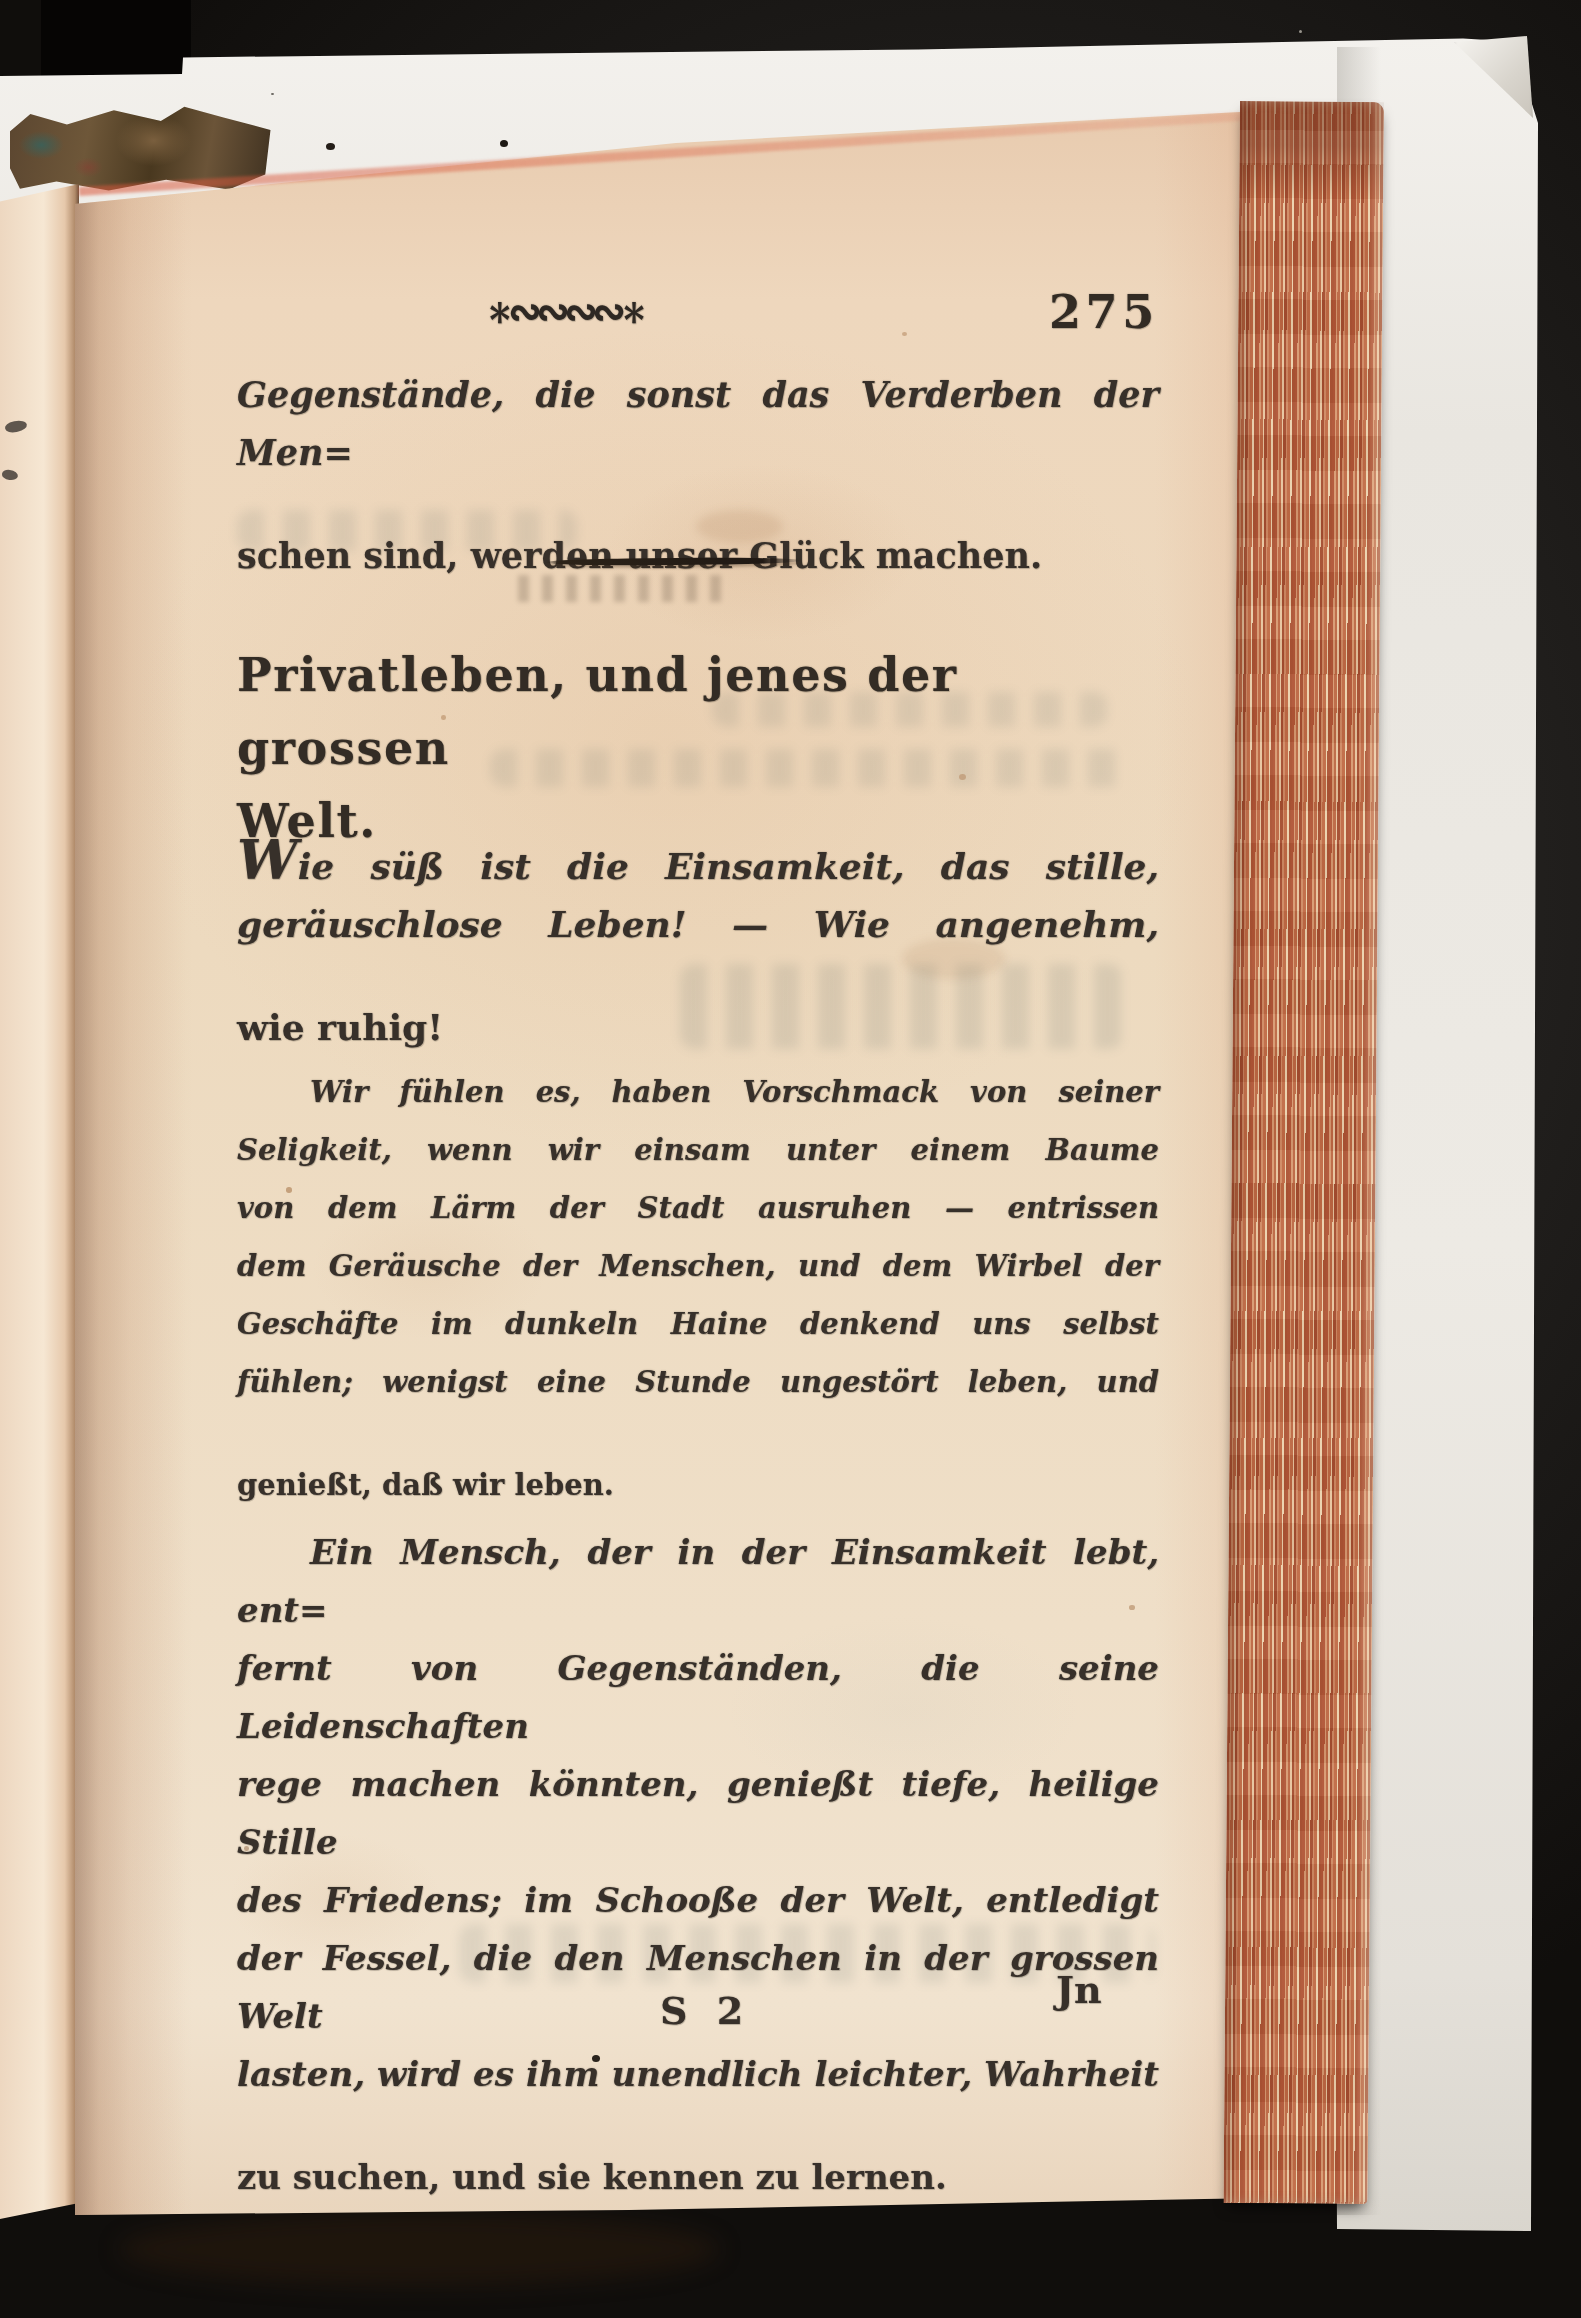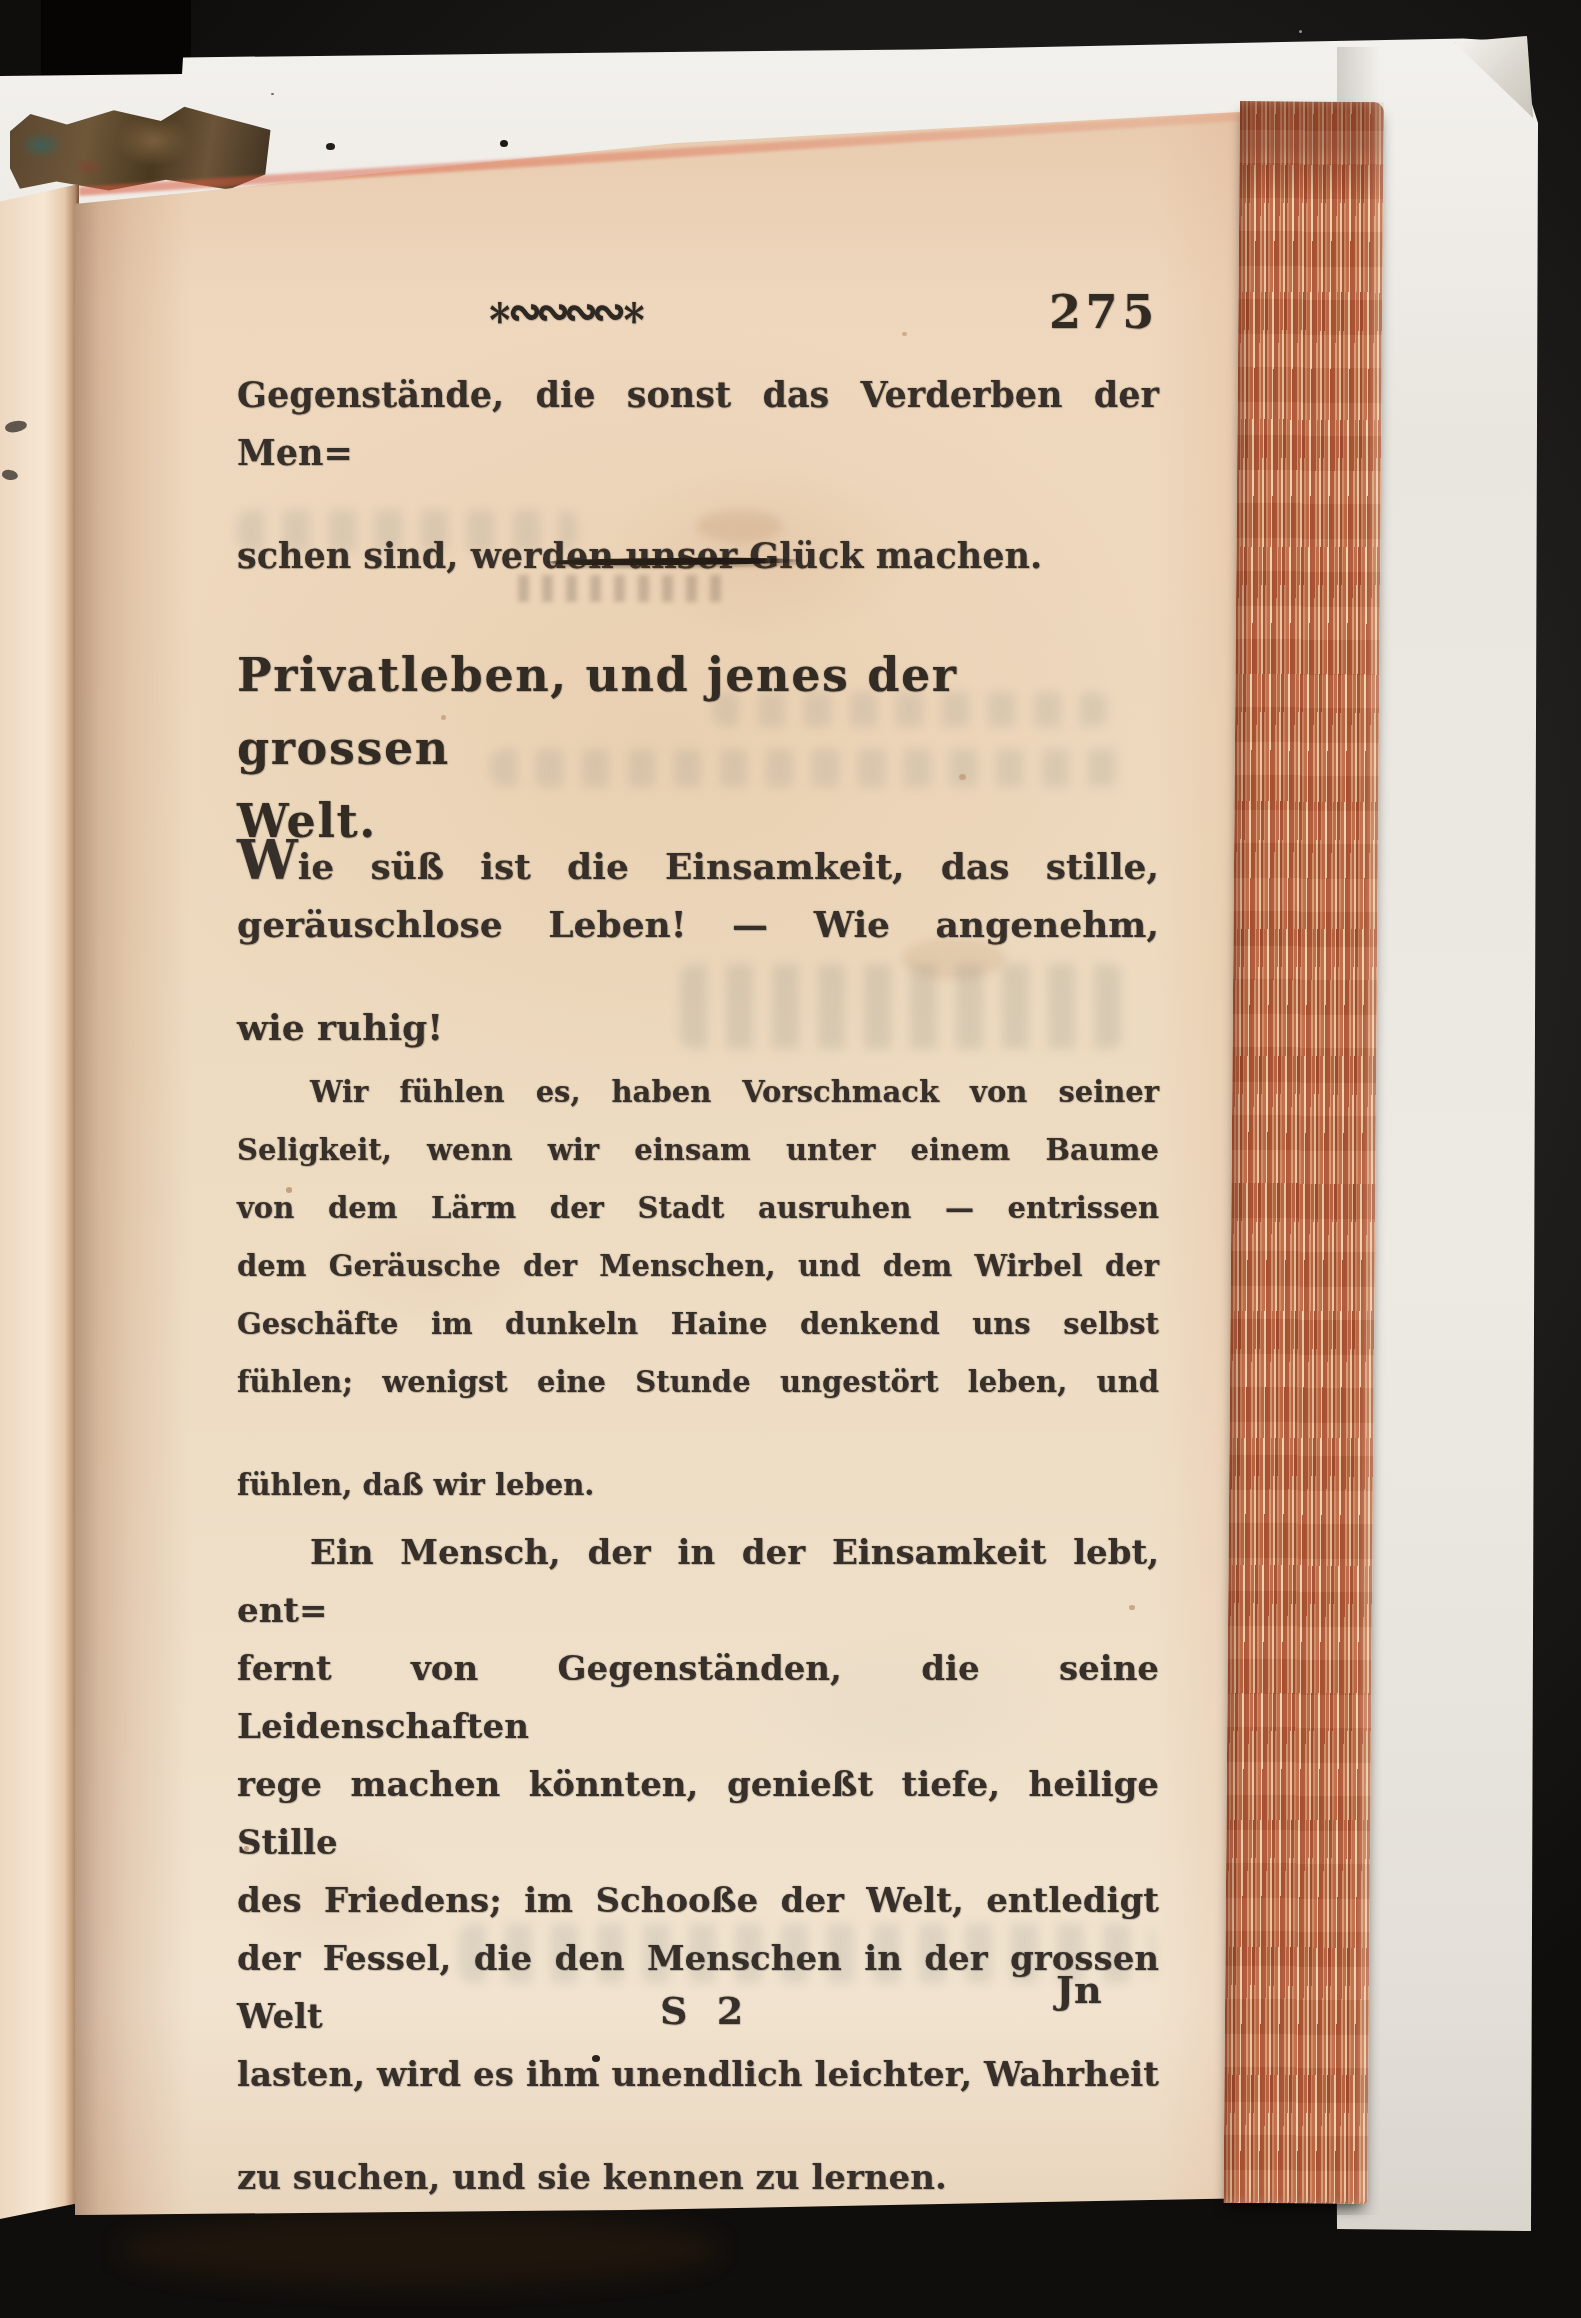--- a/index.html
+++ b/index.html
@@ -82,21 +82,21 @@
         #b05536 0 2.4px,#d79a72 2.4px 4px,#bc6743 4px 6.3px,#e7c5a0 6.3px 8px,
         #a34c2f 8px 10.3px,#cf8a64 10.3px 12px,#c06a45 12px 15px,#ecd2ae 15px 16.6px,#ab5334 16.6px 19px);
     border-radius:0 11px 4.7px 0;
     box-shadow:inset -8px 0 11px rgba(255,235,210,.35), inset 8px 0 11px rgba(90,35,18,.35), 0 8px 14.2px -4.7px rgba(0,0,0,.7);
   }
   .fore-edge::after{content:"";position:absolute;inset:0;
     background:repeating-linear-gradient(0deg, rgba(255,240,220,.05) 0 33px, rgba(100,45,25,.07) 33px 68px);}
   
   .textcol{position:absolute;left:162px;width:922px;z-index:3;color:#37302a;font-weight:bold;}
   .line{display:block;width:100%;}
-  .jl{text-align:justify;text-align-last:justify;}
+  .jl{text-align:justify;text-align-last:justify;font-style:italic;}
   .ink{text-shadow:0 0 1.6px rgba(52,44,36,.45),0.8px 0.8px 0 rgba(52,44,36,.18);}
   .ornament-row{top:176px;height:63px;}
   .ornament{position:absolute;left:249px;top:0;font-size:40px;letter-spacing:-5.5px;color:#2e2823;transform:scaleY(1.15);}
   .pagenum{position:absolute;right:0;top:-1.6px;font-size:46px;letter-spacing:4.7px;color:#322b24;}
   .para1{top:255px;font-size:35px;line-height:58px;}
   .rule{left:471px;top:447px;width:255px;height:7.1px;z-index:3;
     background:linear-gradient(90deg,rgba(40,30,20,.1),#2b2218 6%,#201914 85%,rgba(40,30,20,.15));
     border-radius:40%/50%;box-shadow:0 2.4px 3.2px rgba(70,45,25,.35);transform:rotate(-.4deg);}
   .rule-smudge{left:443px;top:464px;width:206px;height:27px;z-index:3;opacity:.22;filter:blur(2.4px);
     background:repeating-linear-gradient(90deg,#4a3b2c 0 11px,transparent 11px 24px);}
@@ -177,21 +177,21 @@
       <div class="line left ink">wie ruhig!</div>
     </div>
 
     <div class="textcol para2">
       <div class="line jl indent ink">Wir fühlen es, haben Vorschmack von seiner</div>
       <div class="line jl ink">Seligkeit, wenn wir einsam unter einem Baume</div>
       <div class="line jl ink">von dem Lärm der Stadt ausruhen — entrissen</div>
       <div class="line jl ink">dem Geräusche der Menschen, und dem Wirbel der</div>
       <div class="line jl ink">Geschäfte im dunkeln Haine denkend uns selbst</div>
       <div class="line jl ink">fühlen; wenigst eine Stunde ungestört leben, und</div>
-      <div class="line left ink">fühlen, daß wir leben.</div>
+      <div class="line left ink">genießt, daß wir leben.</div>
     </div>
 
     <div class="textcol para3">
       <div class="line jl indent ink">Ein Mensch, der in der Einsamkeit lebt, ent=</div>
       <div class="line jl ink">fernt von Gegenständen, die seine Leidenschaften</div>
       <div class="line jl ink">rege machen könnten, genießt tiefe, heilige Stille</div>
       <div class="line jl ink">des Friedens; im Schooße der Welt, entledigt</div>
       <div class="line jl ink">der Fessel, die den Menschen in der grossen Welt</div>
       <div class="line jl ink">lasten, wird es ihm unendlich leichter, Wahrheit</div>
       <div class="line left ink">zu suchen, und sie kennen zu lernen.</div>

